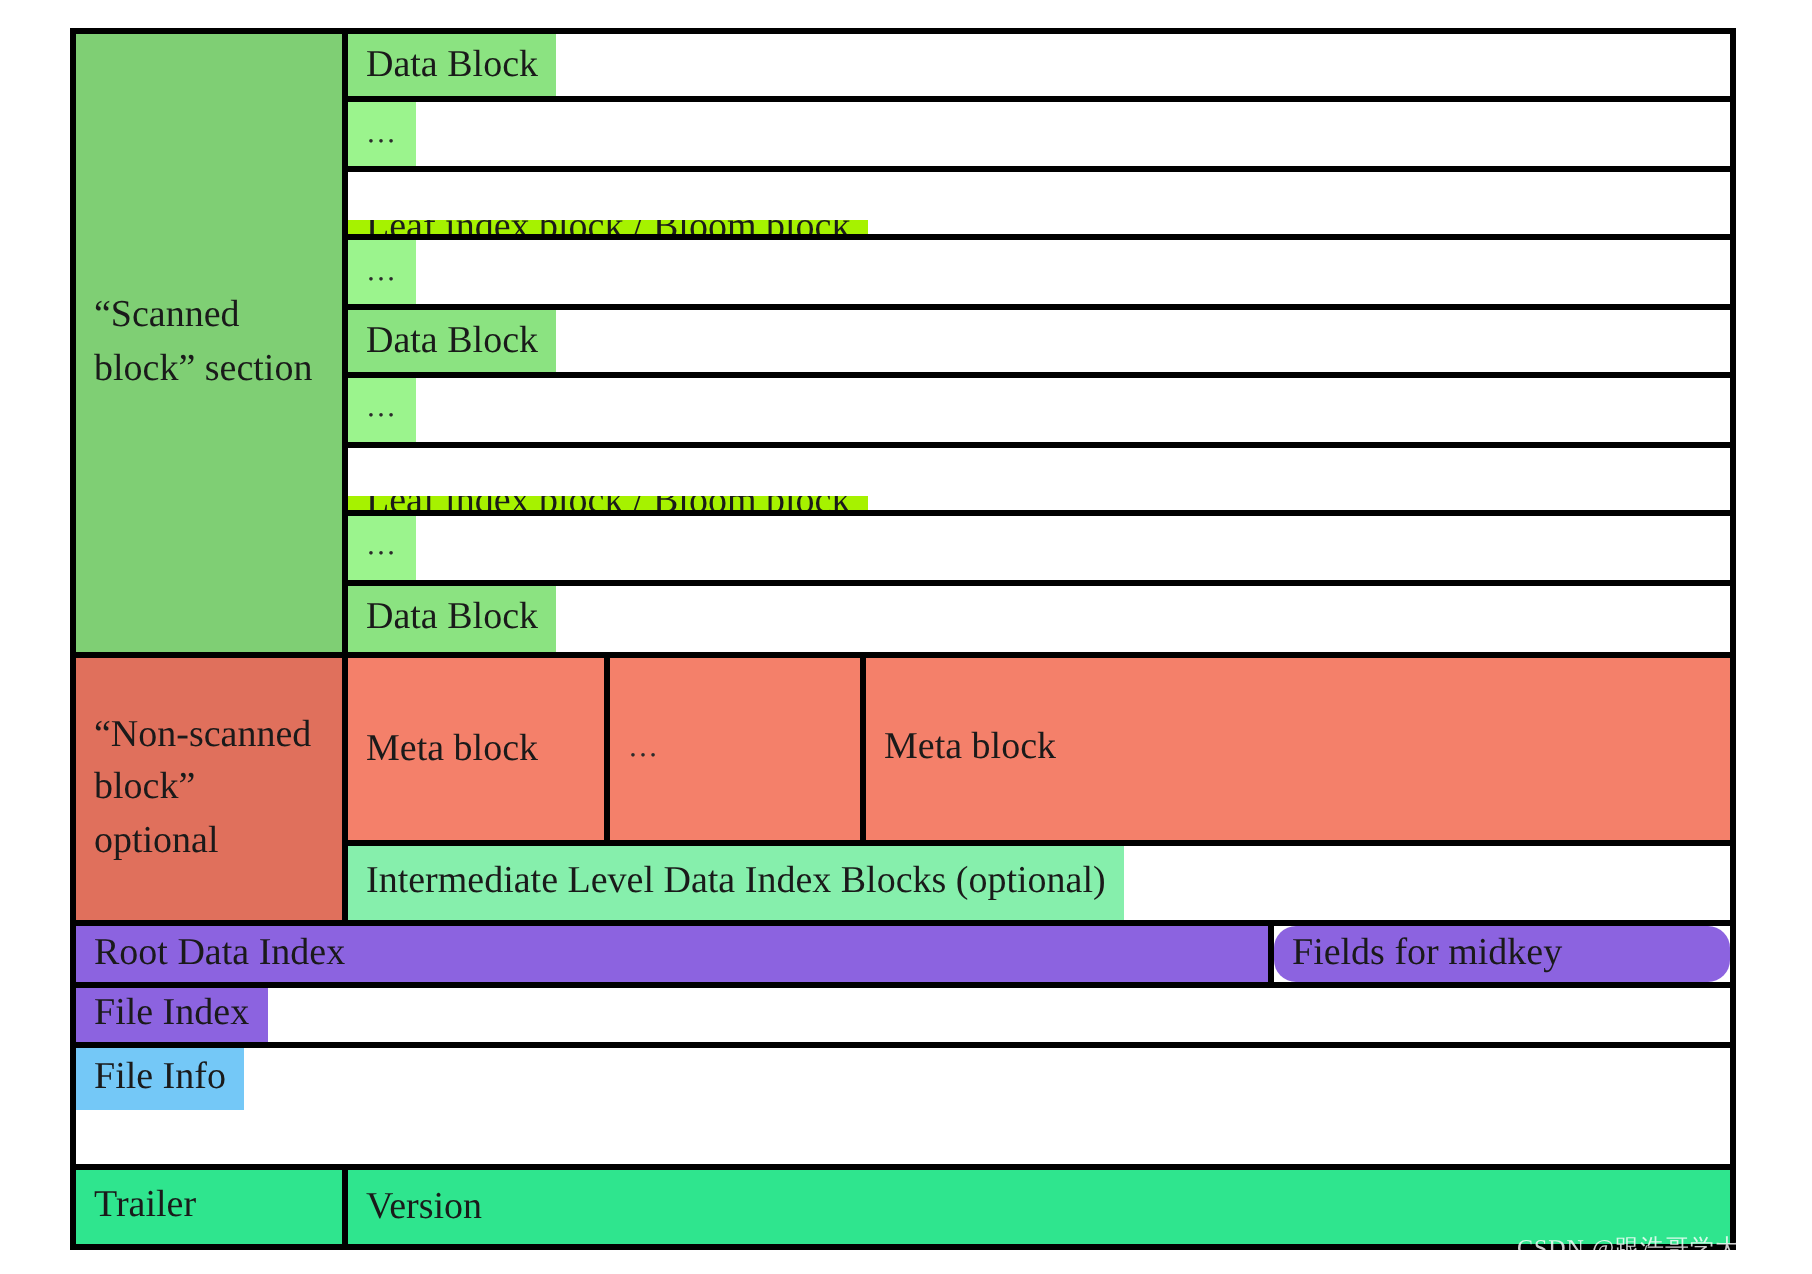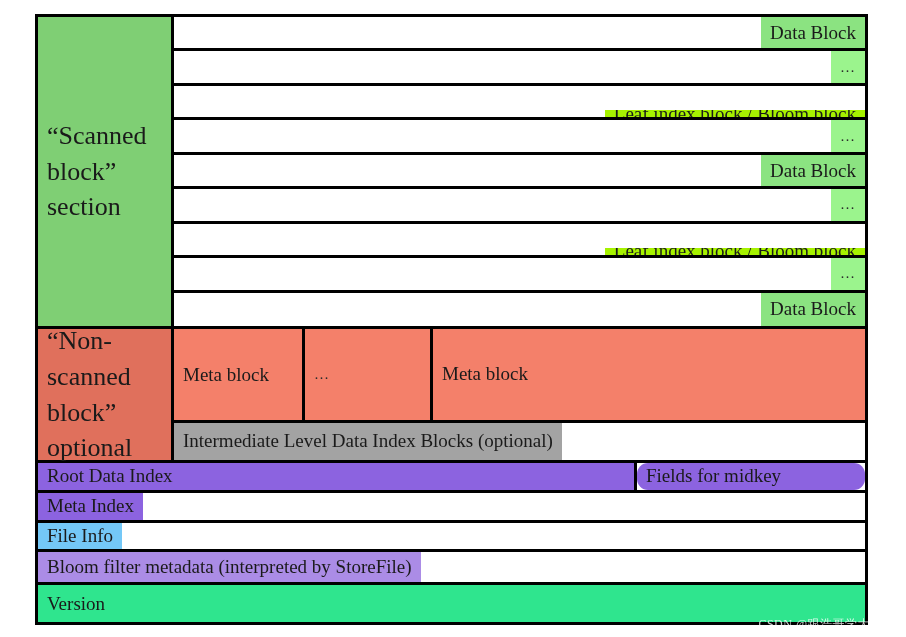--- a/index.html
+++ b/index.html
@@ -38,21 +38,21 @@
   .section:last-child { border-bottom: none; }
 
   .section-label {
     box-sizing: border-box;
     width: 136px;
     flex: 0 0 136px;
     border-right: 3px solid #000000;
     display: flex;
     align-items: center;
     padding: 0 9px;
-    font-size: 26px;
+    font-size: 19px;
     line-height: 1.38;
     color: #1a1a1a;
   }
 
   .section-rows {
     flex: 1 1 auto;
     display: flex;
     flex-direction: column;
     min-width: 0;
   }
@@ -82,32 +82,32 @@
 
   .cell.ellipsis {
     font-size: 15px;
     letter-spacing: 1px;
     color: #2b2b2b;
   }
 
   
   #scanned-section { height: 312px; }
   #scanned-section .section-label { background: #7fcf74; }
-  #scanned-section .row { height: 52px; justify-content: flex-end; }
+  #scanned-section .row { height: 52px; }
   .c-data  { background: #8be381; }
   .c-dots  { background: #9bf48d; }
   .c-leaf  { background: #a6f200; margin-top: 24px; }
 
   
   #nonscanned-section { height: 134px; }
   #nonscanned-section .section-label { background: #e0705c; }
   #nonscanned-section .row.meta-row { height: 96px; }
   #nonscanned-section .row.inter-row { height: 38px; }
   .c-meta  { background: #f4806a; }
-  .c-inter { background: #a3a3a3; }
+  .c-inter { background: #86efac; }
   .cell.meta-block-first { width: 131px; flex: 0 0 131px; white-space: normal; line-height: 1.35; }
   .cell.meta-dots { width: 128px; flex: 0 0 128px; }
   .cell.meta-block-last { flex: 1 1 auto; }
 
   
   #loadonopen-section { height: 122px; }
   #loadonopen-section .section-label { background: #8260cc; }
   #loadonopen-section .row { height: 30.5px; }
   .c-root  { background: #8c63e0; }
   .c-mid   { background: #8c63e0; }
@@ -205,35 +205,33 @@
 
   <div class="section" id="loadonopen-section">
     <div class="section-rows">
 
       <div class="row">
         <div class="cell c-root root-index">Root Data Index</div>
         <div class="cell c-mid fields-midkey">Fields for midkey</div>
       </div>
 
       <div class="row">
-        <div class="cell c-metaidx">Meta Index</div>
+        <div class="cell c-metaidx">File Index</div>
       </div>
 
       <div class="row">
         <div class="cell c-fileinfo">File Info</div>
       </div>
 
-      <div class="row">
-        <div class="cell c-bloom">Bloom filter metadata (interpreted by StoreFile)</div>
-      </div>
 
     </div>
   </div>
 
   <div class="section" id="trailer-section">
+    <div class="section-label">Trailer</div>
     <div class="section-rows">
       <div class="row">
         <div class="cell c-trailer version">Version</div>
       </div>
     </div>
   </div>
 
 </div>
 
 <div id="watermark">CSDN @跟浩哥学大数据</div>

